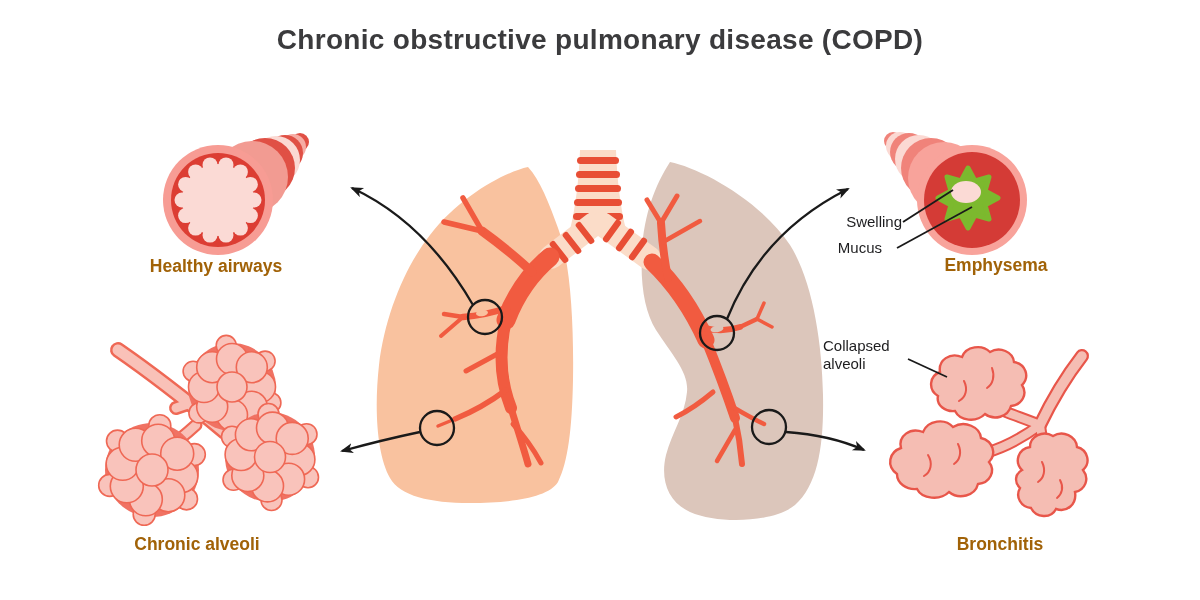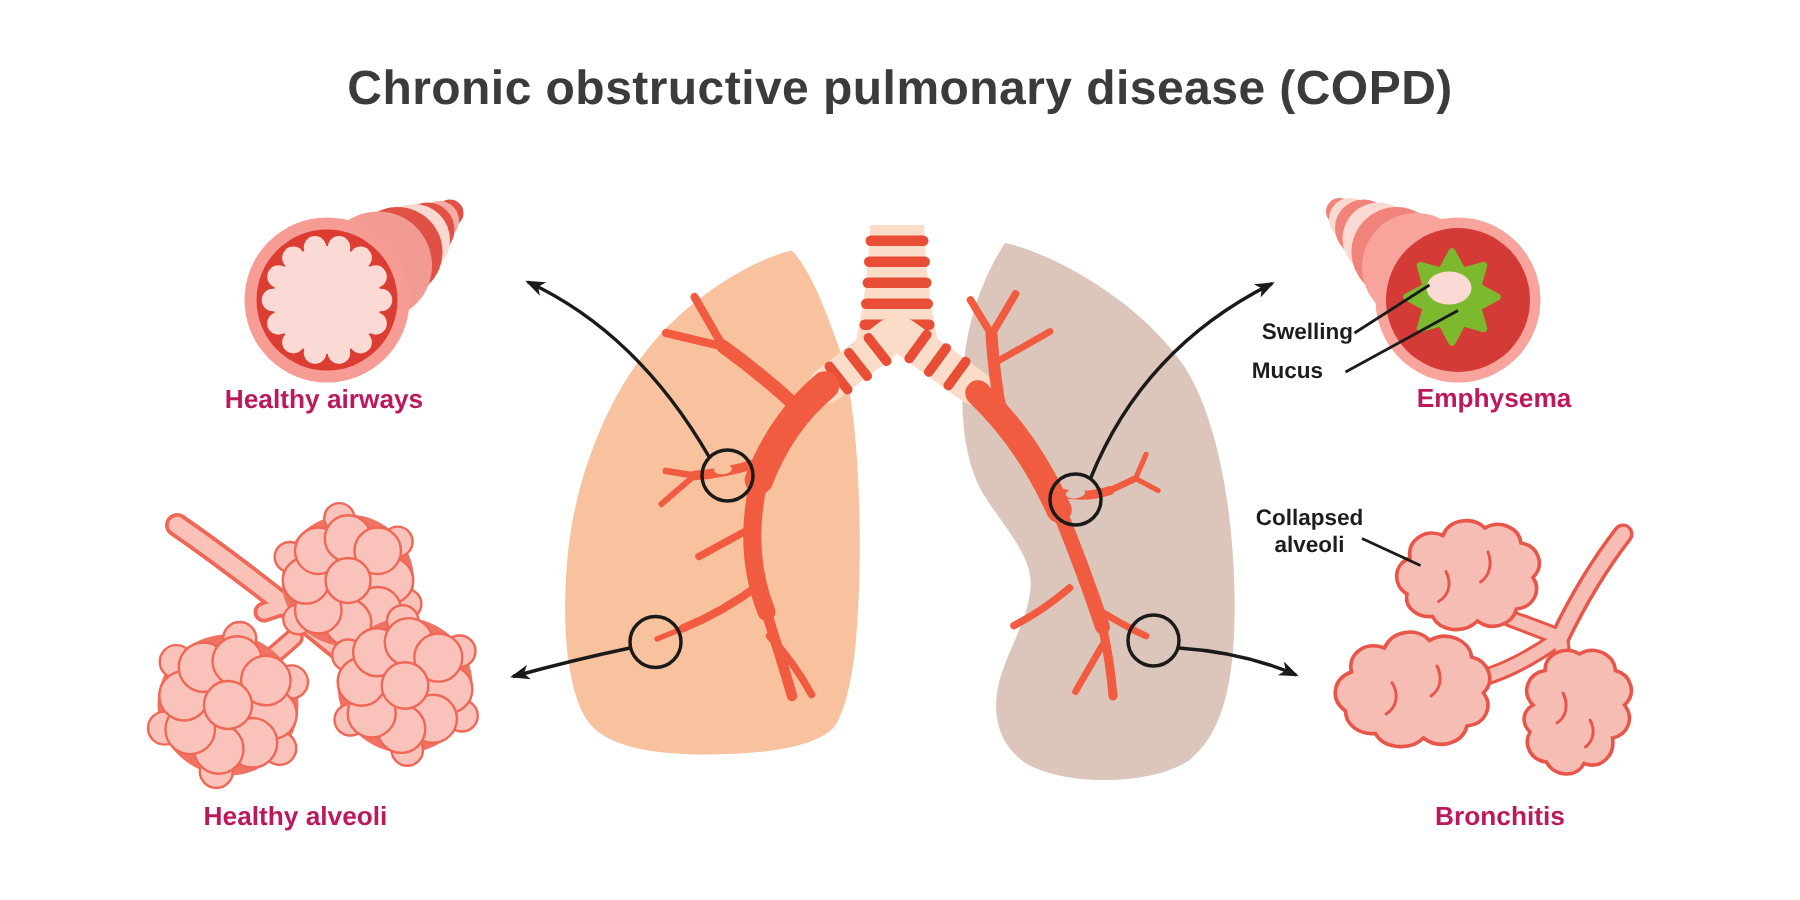--- a/index.html
+++ b/index.html
@@ -1,32 +1,32 @@
 <!DOCTYPE html>
 <html><head>
 <meta charset="utf-8">
 <style>
   html,body{margin:0;padding:0;background:#ffffff;}
   .canvas{
     position:relative;width:1200px;height:600px;overflow:hidden;background:#ffffff;
     font-family:"Liberation Sans", sans-serif;
   }
   .title{
-    position:absolute;top:40px;left:0;width:1200px;text-align:center;
-    font-size:32px;font-weight:700;color:#3b3b3d;letter-spacing:.3px;
+    position:absolute;top:24px;left:0;width:1200px;text-align:center;
+    font-size:28px;font-weight:700;color:#3b3b3d;letter-spacing:.3px;
   }
   .fig-label{
     position:absolute;transform:translateX(-50%);white-space:nowrap;
-    font-size:17.5px;font-weight:700;color:#be185d;
+    font-size:17.5px;font-weight:700;color:#a16207;
   }
   .anno{
-    position:absolute;font-size:15px;font-weight:700;color:#1d1d1f;line-height:1.18;
+    position:absolute;font-size:15px;font-weight:400;color:#1d1d1f;line-height:1.18;
   }
   .anno.right{text-align:right;}
-  .anno.center{transform:translateX(-50%);text-align:center;}
+  .anno.center{transform:translateX(-50%);}
   svg{position:absolute;top:0;left:0;}
 </style>
 </head>
 <body>
 
 <div class="canvas">
 
   <div class="title">Chronic obstructive pulmonary disease (COPD)</div>
 
   <svg width="1200" height="600" viewBox="0 0 1200 600">
@@ -255,20 +255,20 @@
     </g>
     <g stroke="#1a1a1a" stroke-width="1.8" fill="none">
       <path d="M903,222 L953,190"></path>
       <path d="M897,248 L972,207"></path>
       <path d="M908,359 L947,377"></path>
     </g>
   </svg>
 
   <div class="fig-label" style="left:216px;top:256px;">Healthy airways</div>
   <div class="fig-label" style="left:996px;top:255px;">Emphysema</div>
-  <div class="fig-label" style="left:197px;top:534px;">Healthy alveoli</div>
+  <div class="fig-label" style="left:197px;top:534px;">Chronic alveoli</div>
   <div class="fig-label" style="left:1000px;top:534px;">Bronchitis</div>
 
   <div class="anno right" style="right:298px;top:213px;">Swelling</div>
   <div class="anno right" style="right:318px;top:239px;">Mucus</div>
   <div class="anno center" style="left:873px;top:337px;width:100px;">Collapsed alveoli</div>
 
 </div>
 
 </body></html>

